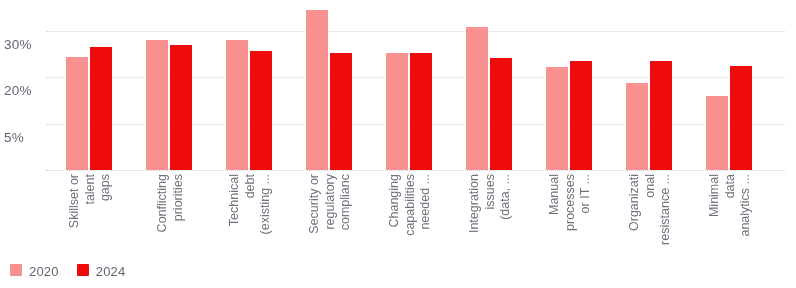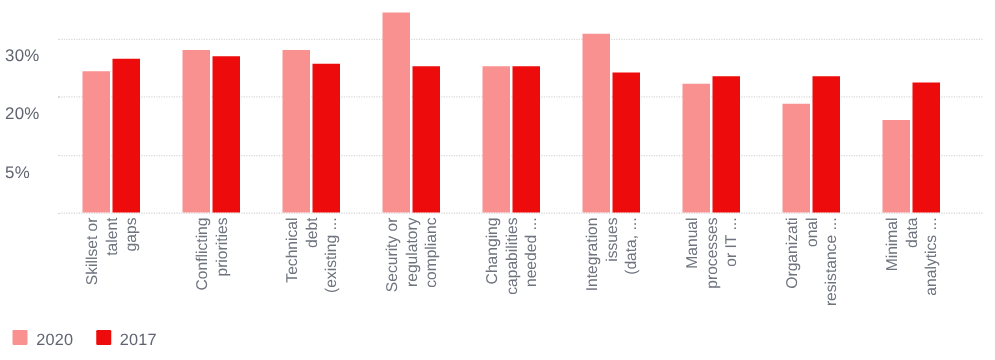--- a/index.html
+++ b/index.html
@@ -253,17 +253,17 @@
       </div>
     </div>
 
   <div class="legend" id="legend">
       <div class="legend-item">
         <span class="legend-swatch y2020" style="background: rgb(248, 145, 143);"></span>
         <span class="legend-label">2020</span>
       </div>
       <div class="legend-item">
         <span class="legend-swatch y2021" style="background: rgb(238, 11, 11);"></span>
-        <span class="legend-label">2017</span>
+        <span class="legend-label">2024</span>
       </div>
     </div>
 
 </div>
 
 </body></html>

